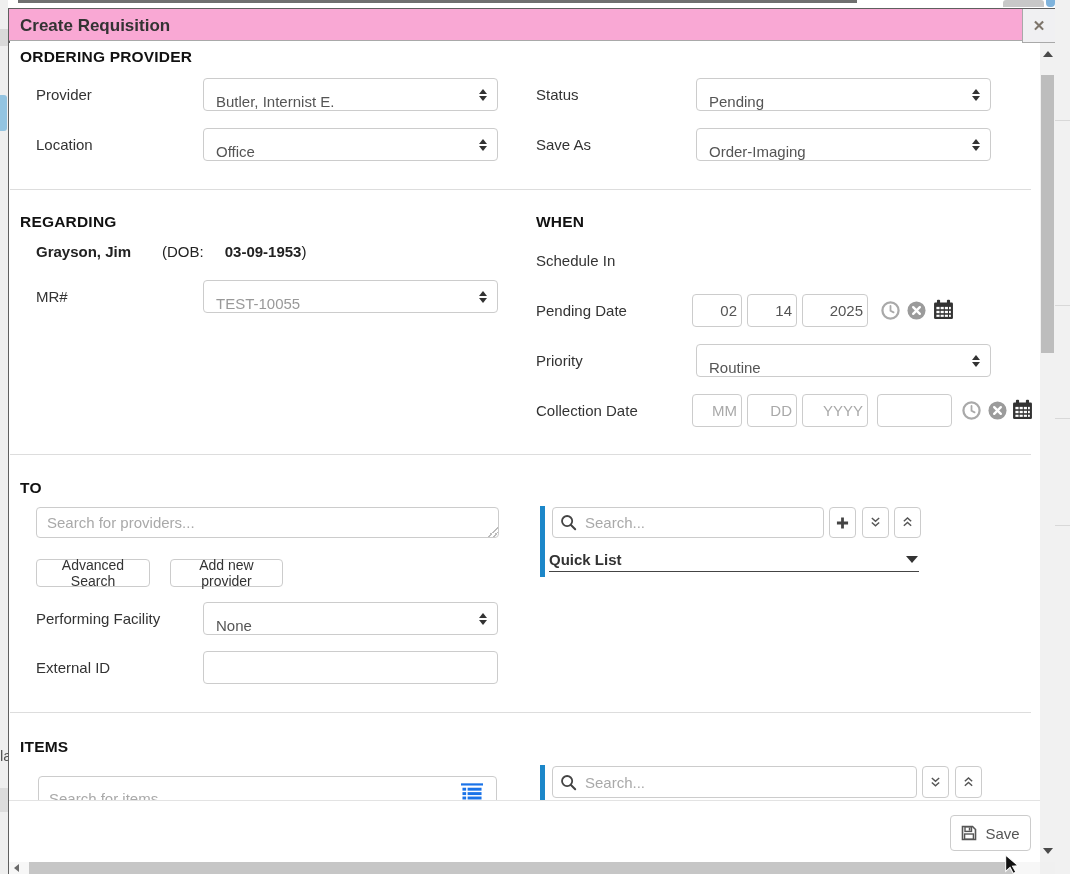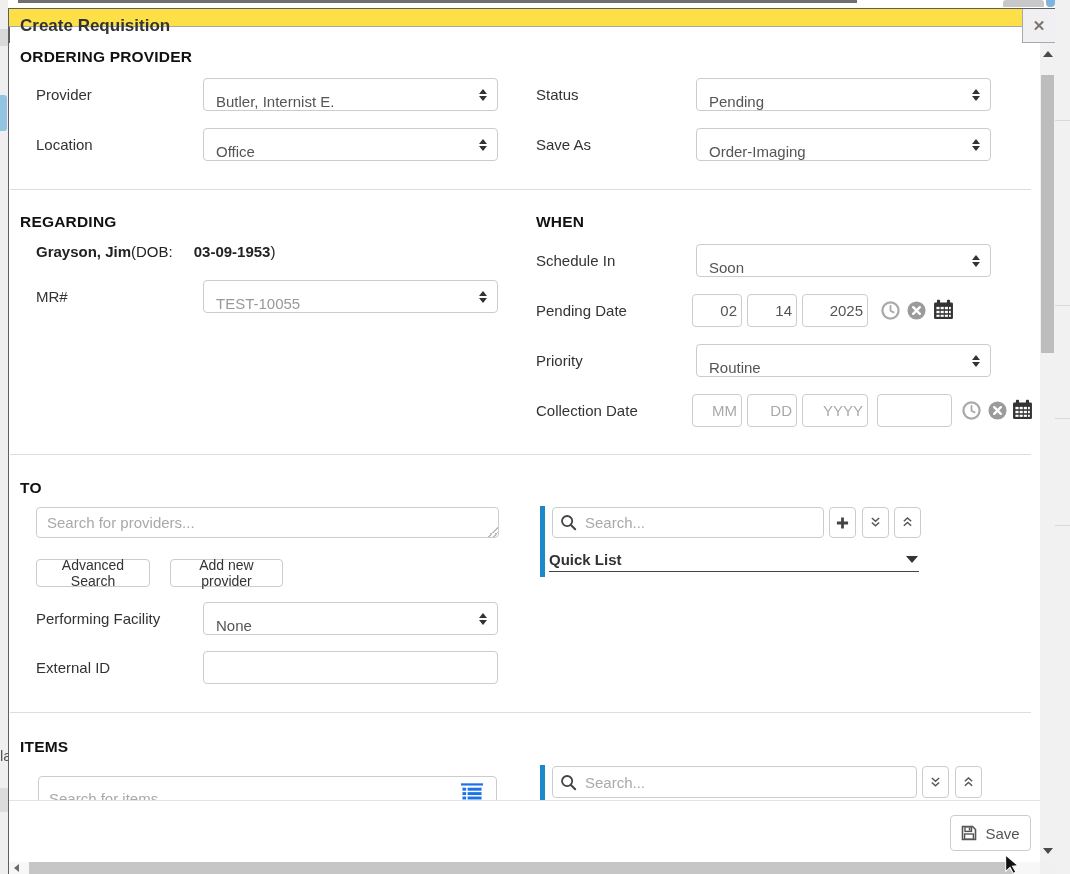--- a/index.html
+++ b/index.html
@@ -12,21 +12,21 @@
   .bg-left-text{position:absolute;left:0;top:747px;width:8px;height:18px;overflow:hidden;color:#555;font-size:15px;}
   .bg-left-bar2{position:absolute;left:0;top:788px;width:8px;height:24px;background:#dcdcdc;}
   .bg-top-bar{position:absolute;left:18px;top:0;width:839px;height:3px;background:#6f6f6f;}
   .bg-top-tab{position:absolute;left:1003px;top:0;width:41px;height:7px;background:#c8c8c8;border-radius:3px 3px 0 0;}
   .bg-top-dot{position:absolute;left:1046px;top:0;width:9px;height:7px;background:#7fb3dc;border-radius:0 0 4px 4px;}
   .bg-right{position:absolute;left:1055px;top:0;width:15px;height:874px;background:#f1f1f1;}
   .bg-right .seg{position:absolute;left:0;width:15px;height:1px;background:#d8d8d8;}
   
   .modal-frame{position:absolute;left:8px;top:8px;width:1047px;height:866px;background:#fff;
                border:2px solid #5f5f5f;box-sizing:border-box;}
-  .modal-header{position:absolute;left:9px;top:9px;width:1013px;height:18px;background:#fde047;
+  .modal-header{position:absolute;left:9px;top:9px;width:1013px;height:32px;background:#f9a8d4;
                 border-bottom:1px solid #a9a9a9;box-sizing:border-box;}
   .modal-title{position:absolute;left:11px;top:0;line-height:33px;font-size:17px;font-weight:bold;color:#333;}
   .close-btn{position:absolute;left:1022px;top:9px;width:33px;height:34px;background:#f0f0f2;
              border-bottom:1px solid #a9a9a9;border-left:1px solid #a9a9a9;box-sizing:border-box;
              display:flex;align-items:center;justify-content:center;cursor:pointer;}
   .close-btn span{font-size:15px;font-weight:bold;color:#7d756b;}
   
   .content{position:absolute;left:9px;top:43px;width:1031px;height:757px;background:#fff;overflow:hidden;}
   .heading{position:absolute;font-size:15.5px;font-weight:bold;color:#111;letter-spacing:.2px;}
   .lbl{position:absolute;font-size:15px;color:#333;line-height:33px;white-space:nowrap;}
@@ -138,41 +138,34 @@
       <span class="updown">
           <i class="u"></i>
           <i class="d"></i>
         </span>
     </div>
 
     <div class="divider" style="top:146px"></div>
 
     <div class="heading" style="left:11px;top:170px">REGARDING</div>
     <div class="patient-line" style="left:27px;top:200px">
-      <span class="bold">Grayson, Jim</span><span style="margin-left:0">(DOB:</span><span class="bold" style="margin-left:21px">03-09-1953</span><span>)</span>
+      <span class="bold">Grayson, Jim</span><span style="margin-left:31px">(DOB:</span><span class="bold" style="margin-left:21px">03-09-1953</span><span>)</span>
     </div>
     <div class="lbl" style="left:27px;top:237px">MR#</div>
     <div class="sel" style="left:194px;top:237px;width:295px">
       <span class="sel-gray">TEST-10055</span>
       <span class="updown">
           <i class="u"></i>
           <i class="d"></i>
         </span>
     </div>
 
     <div class="heading" style="left:527px;top:170px">WHEN</div>
 
     <div class="lbl" style="left:527px;top:201px">Schedule In</div>
-    <div class="sel" style="left:687px;top:201px;width:295px">
-      <span>Soon</span>
-      <span class="updown">
-          <i class="u"></i>
-          <i class="d"></i>
-        </span>
-    </div>
 
     <div class="lbl" style="left:527px;top:251px">Pending Date</div>
     <input class="inp date-inp" style="left: 683px; top: 251px; width: 50px; height: 33px;" value="02">
     <input class="inp date-inp" style="left: 738px; top: 251px; width: 50px; height: 33px;" value="14">
     <input class="inp date-inp" style="left: 793px; top: 251px; width: 66px; height: 33px;" value="2025">
     <svg class="sicon" style="left:872px;top:258px;pointer-events:auto;cursor:pointer" width="19" height="19" viewBox="0 0 16 16">
         <circle cx="8" cy="8" r="6.8" fill="none" stroke="#a9a9a9" stroke-width="1.9"></circle>
         <path d="M8 4.2v4l2.6 1.4" fill="none" stroke="#a9a9a9" stroke-width="1.5" stroke-linecap="round"></path>
       </svg>
     <svg class="sicon" style="left:898px;top:258px;pointer-events:auto;cursor:pointer" width="19" height="19" viewBox="0 0 16 16">

